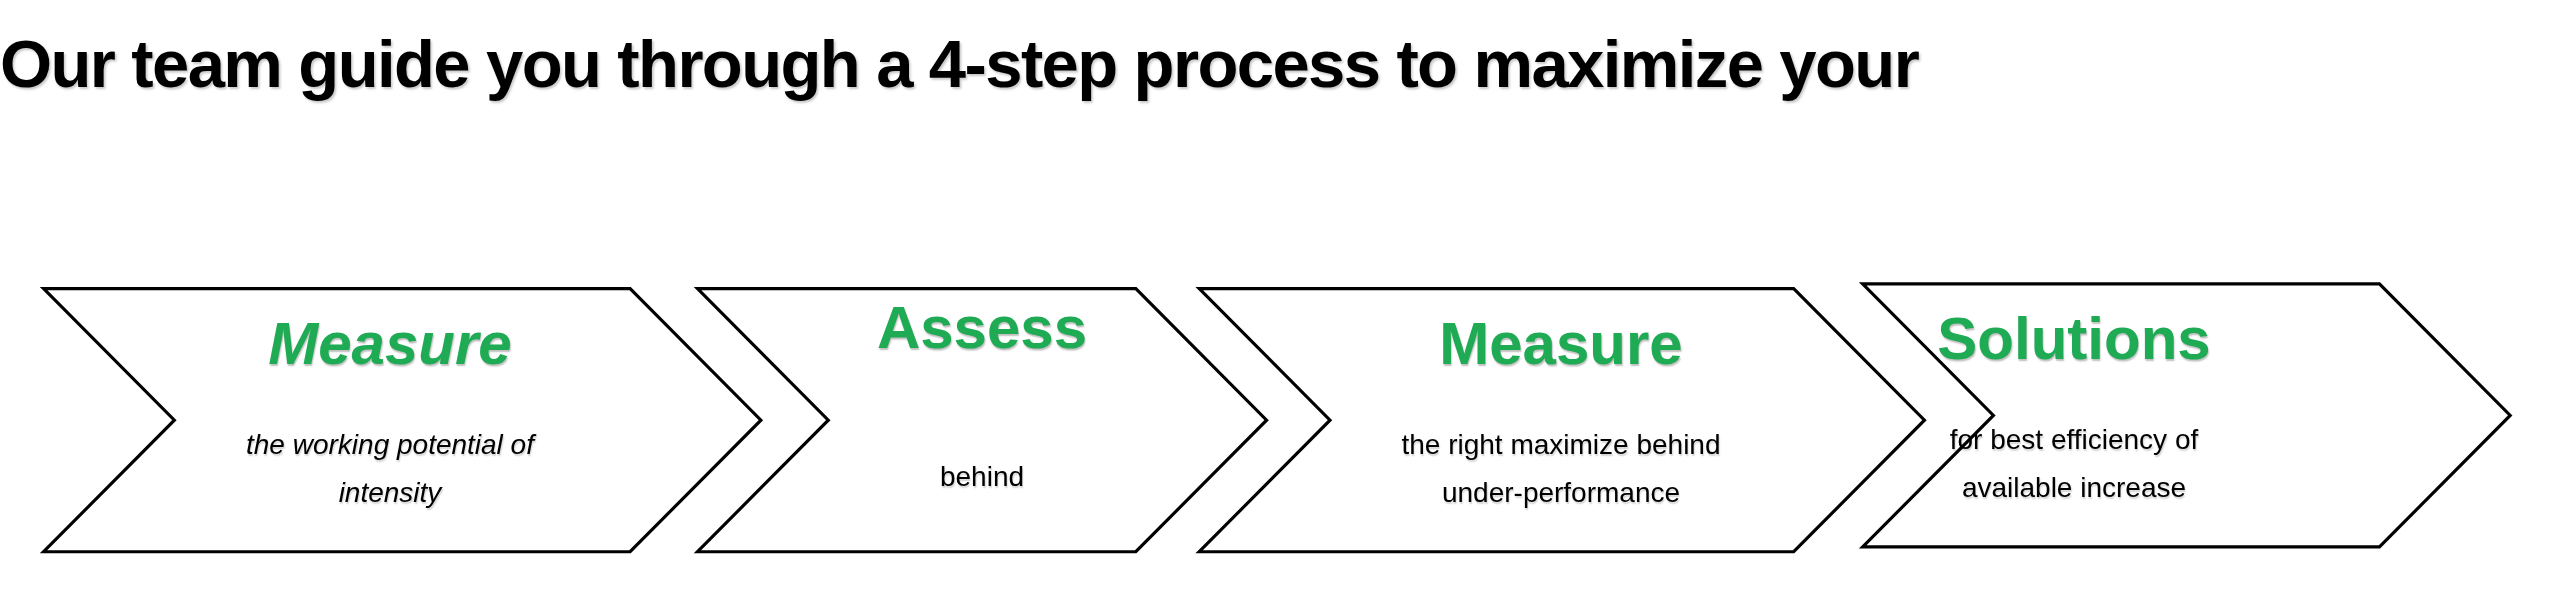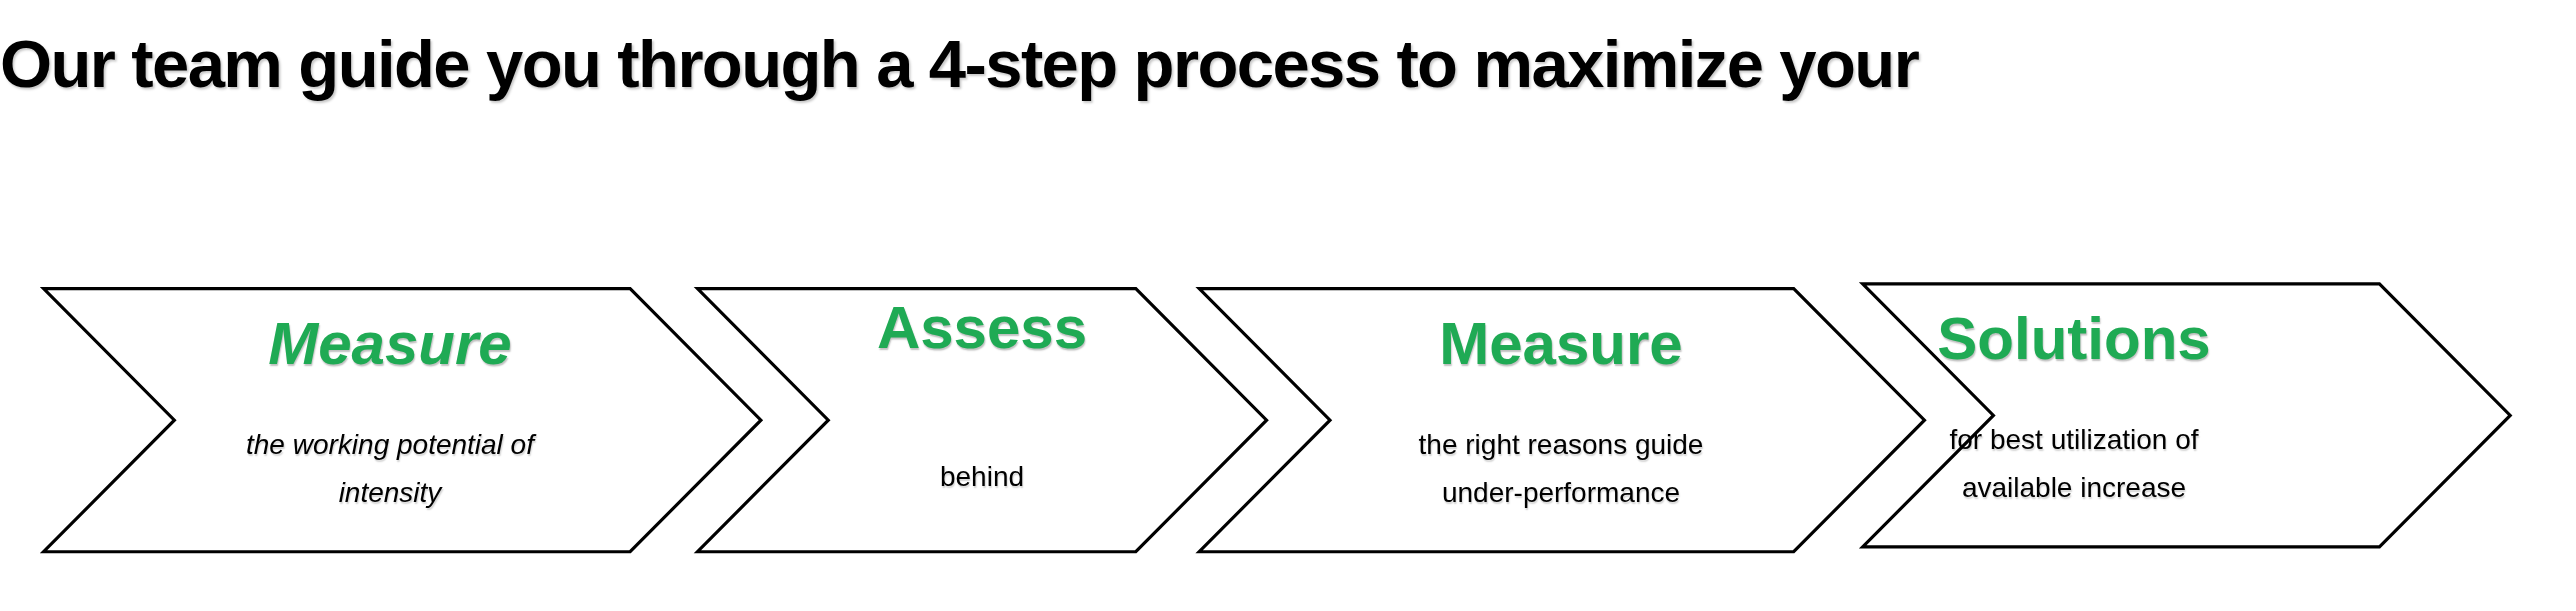--- a/index.html
+++ b/index.html
@@ -78,27 +78,27 @@
     <div class="step-label">Assess</div>
     <div class="step-desc">
       <br>
       <span>behind</span>
     </div>
   </div>
 
   <div class="step s3">
     <div class="step-label">Measure</div>
     <div class="step-desc">
-      <span>the right reasons guide</span><br>
+      <span>the right maximize behind</span><br>
       <span>under-performance</span>
     </div>
   </div>
 
   <div class="step s4">
     <div class="step-label">Solutions</div>
     <div class="step-desc">
-      <span>for best utilization of</span><br>
+      <span>for best efficiency of</span><br>
       <span>available increase</span>
     </div>
   </div>
 
 </div>
 
 
 </body></html>

